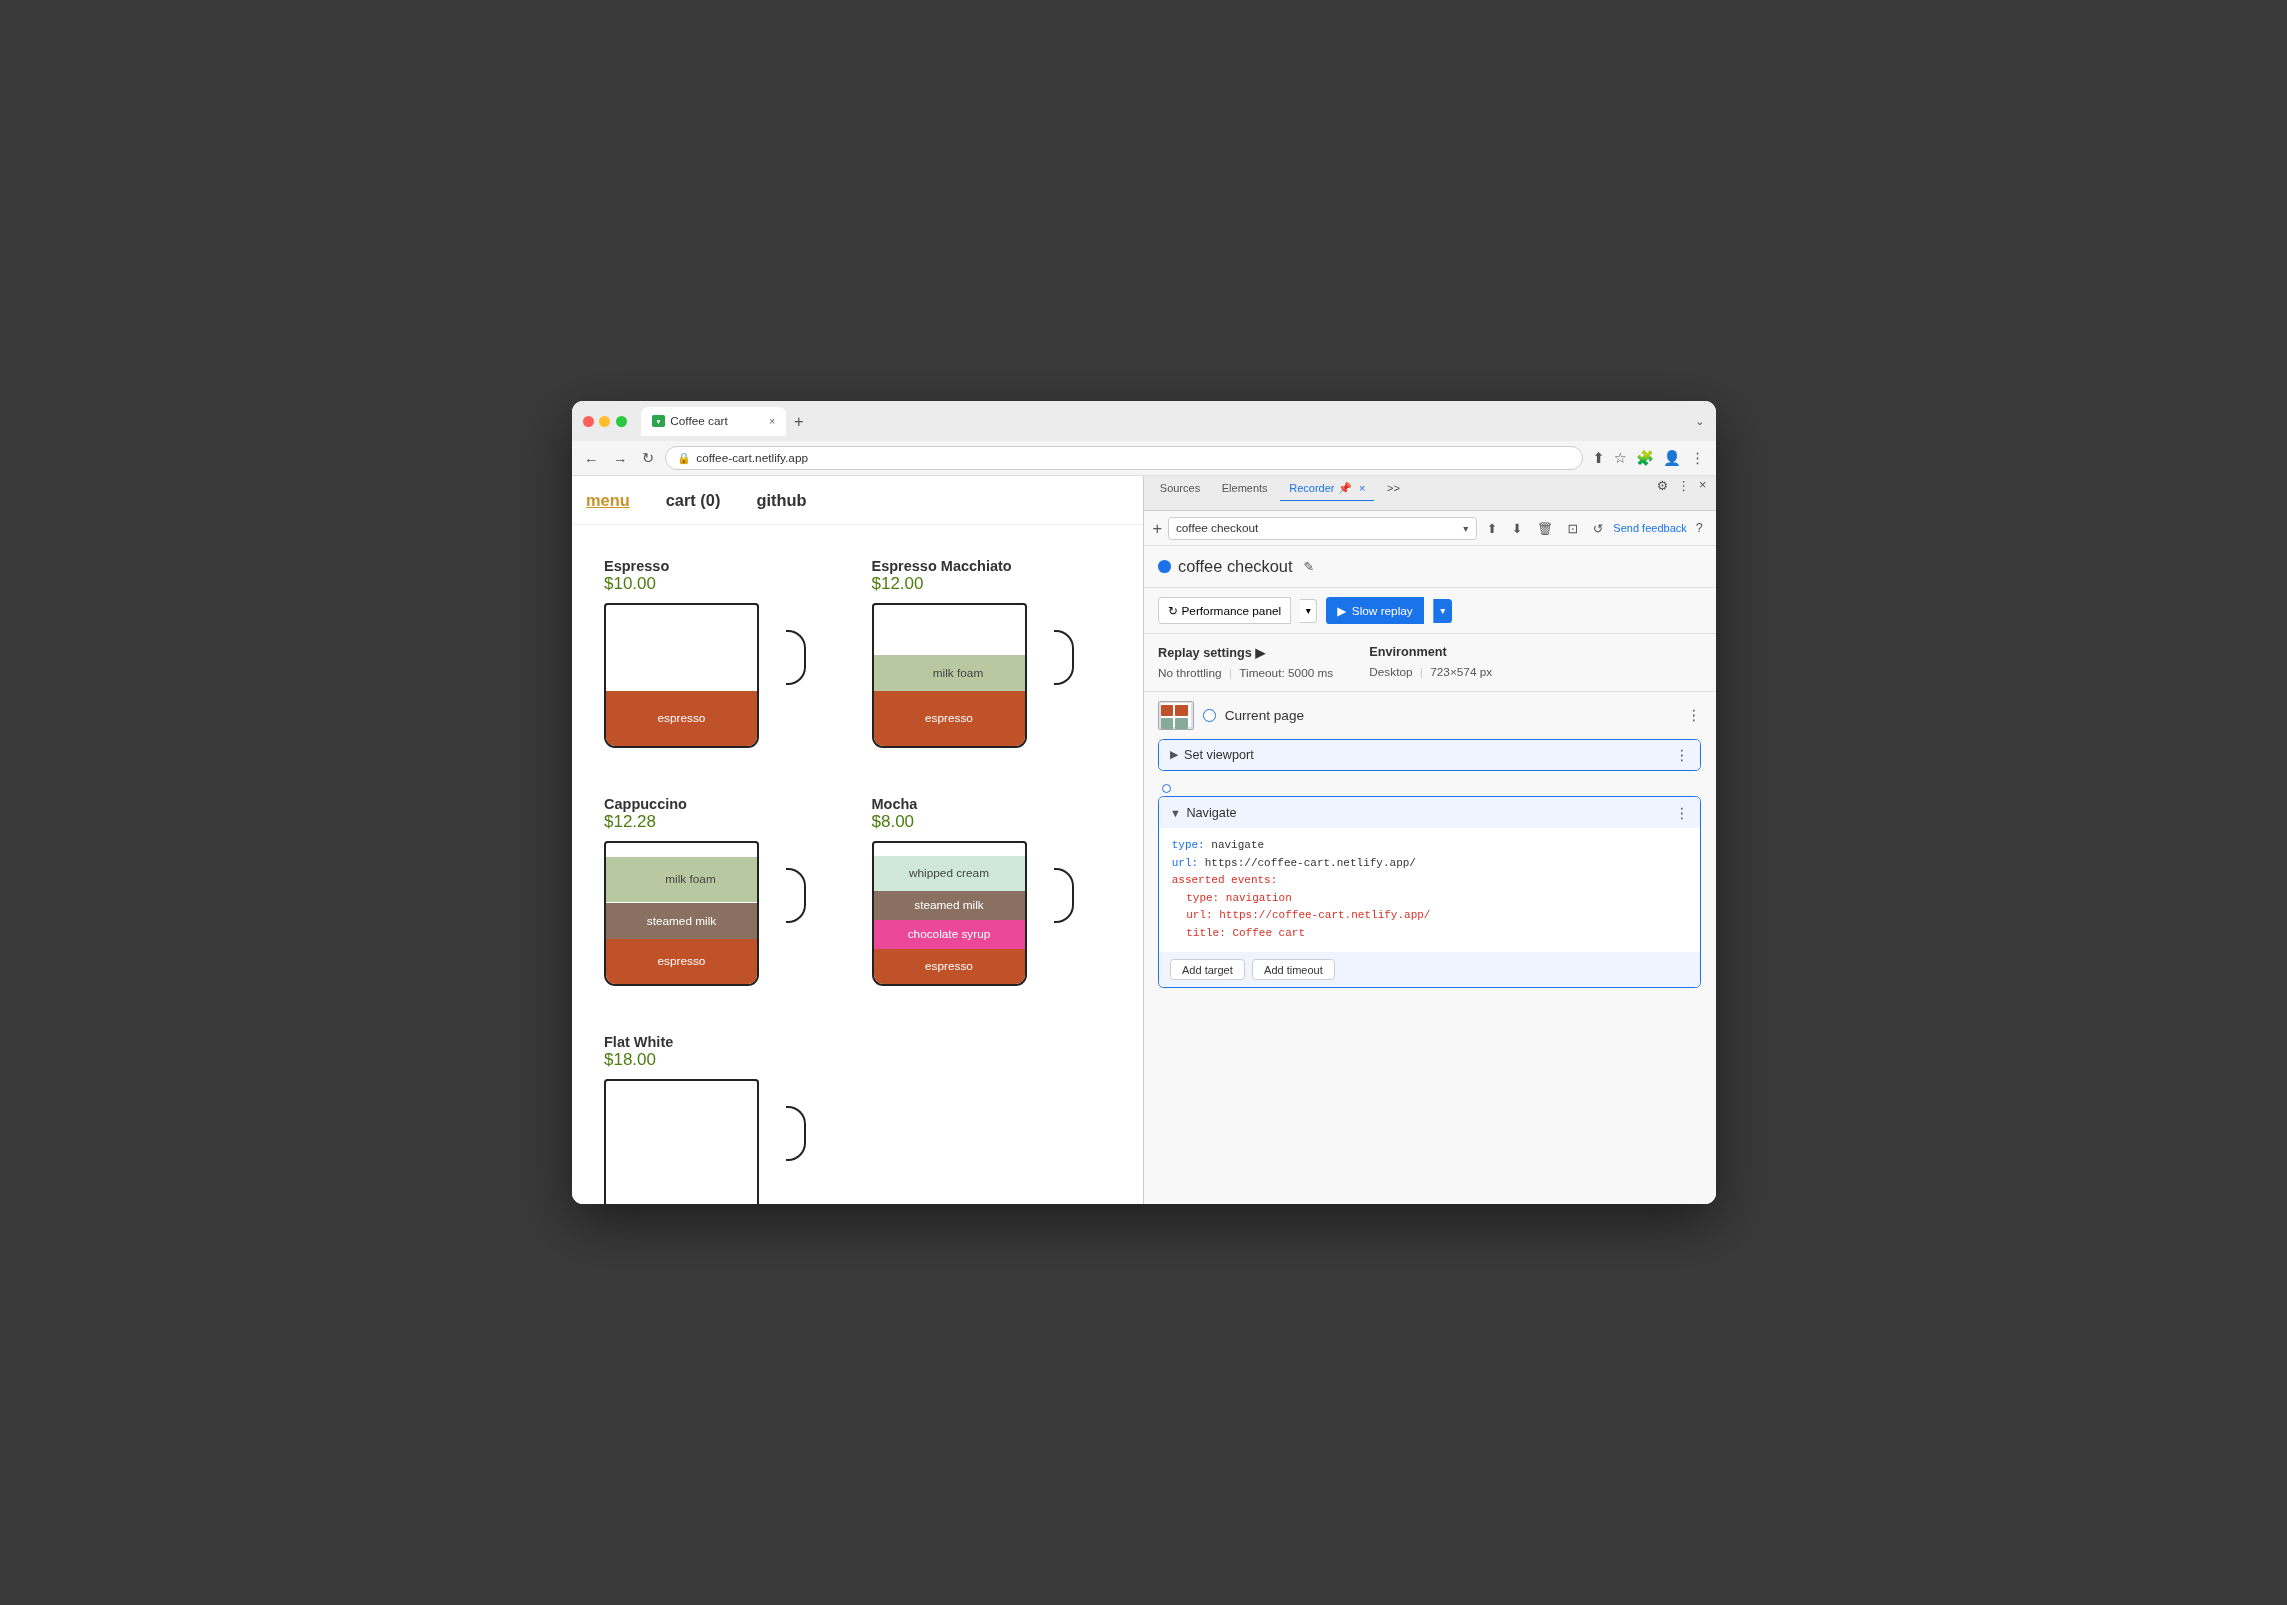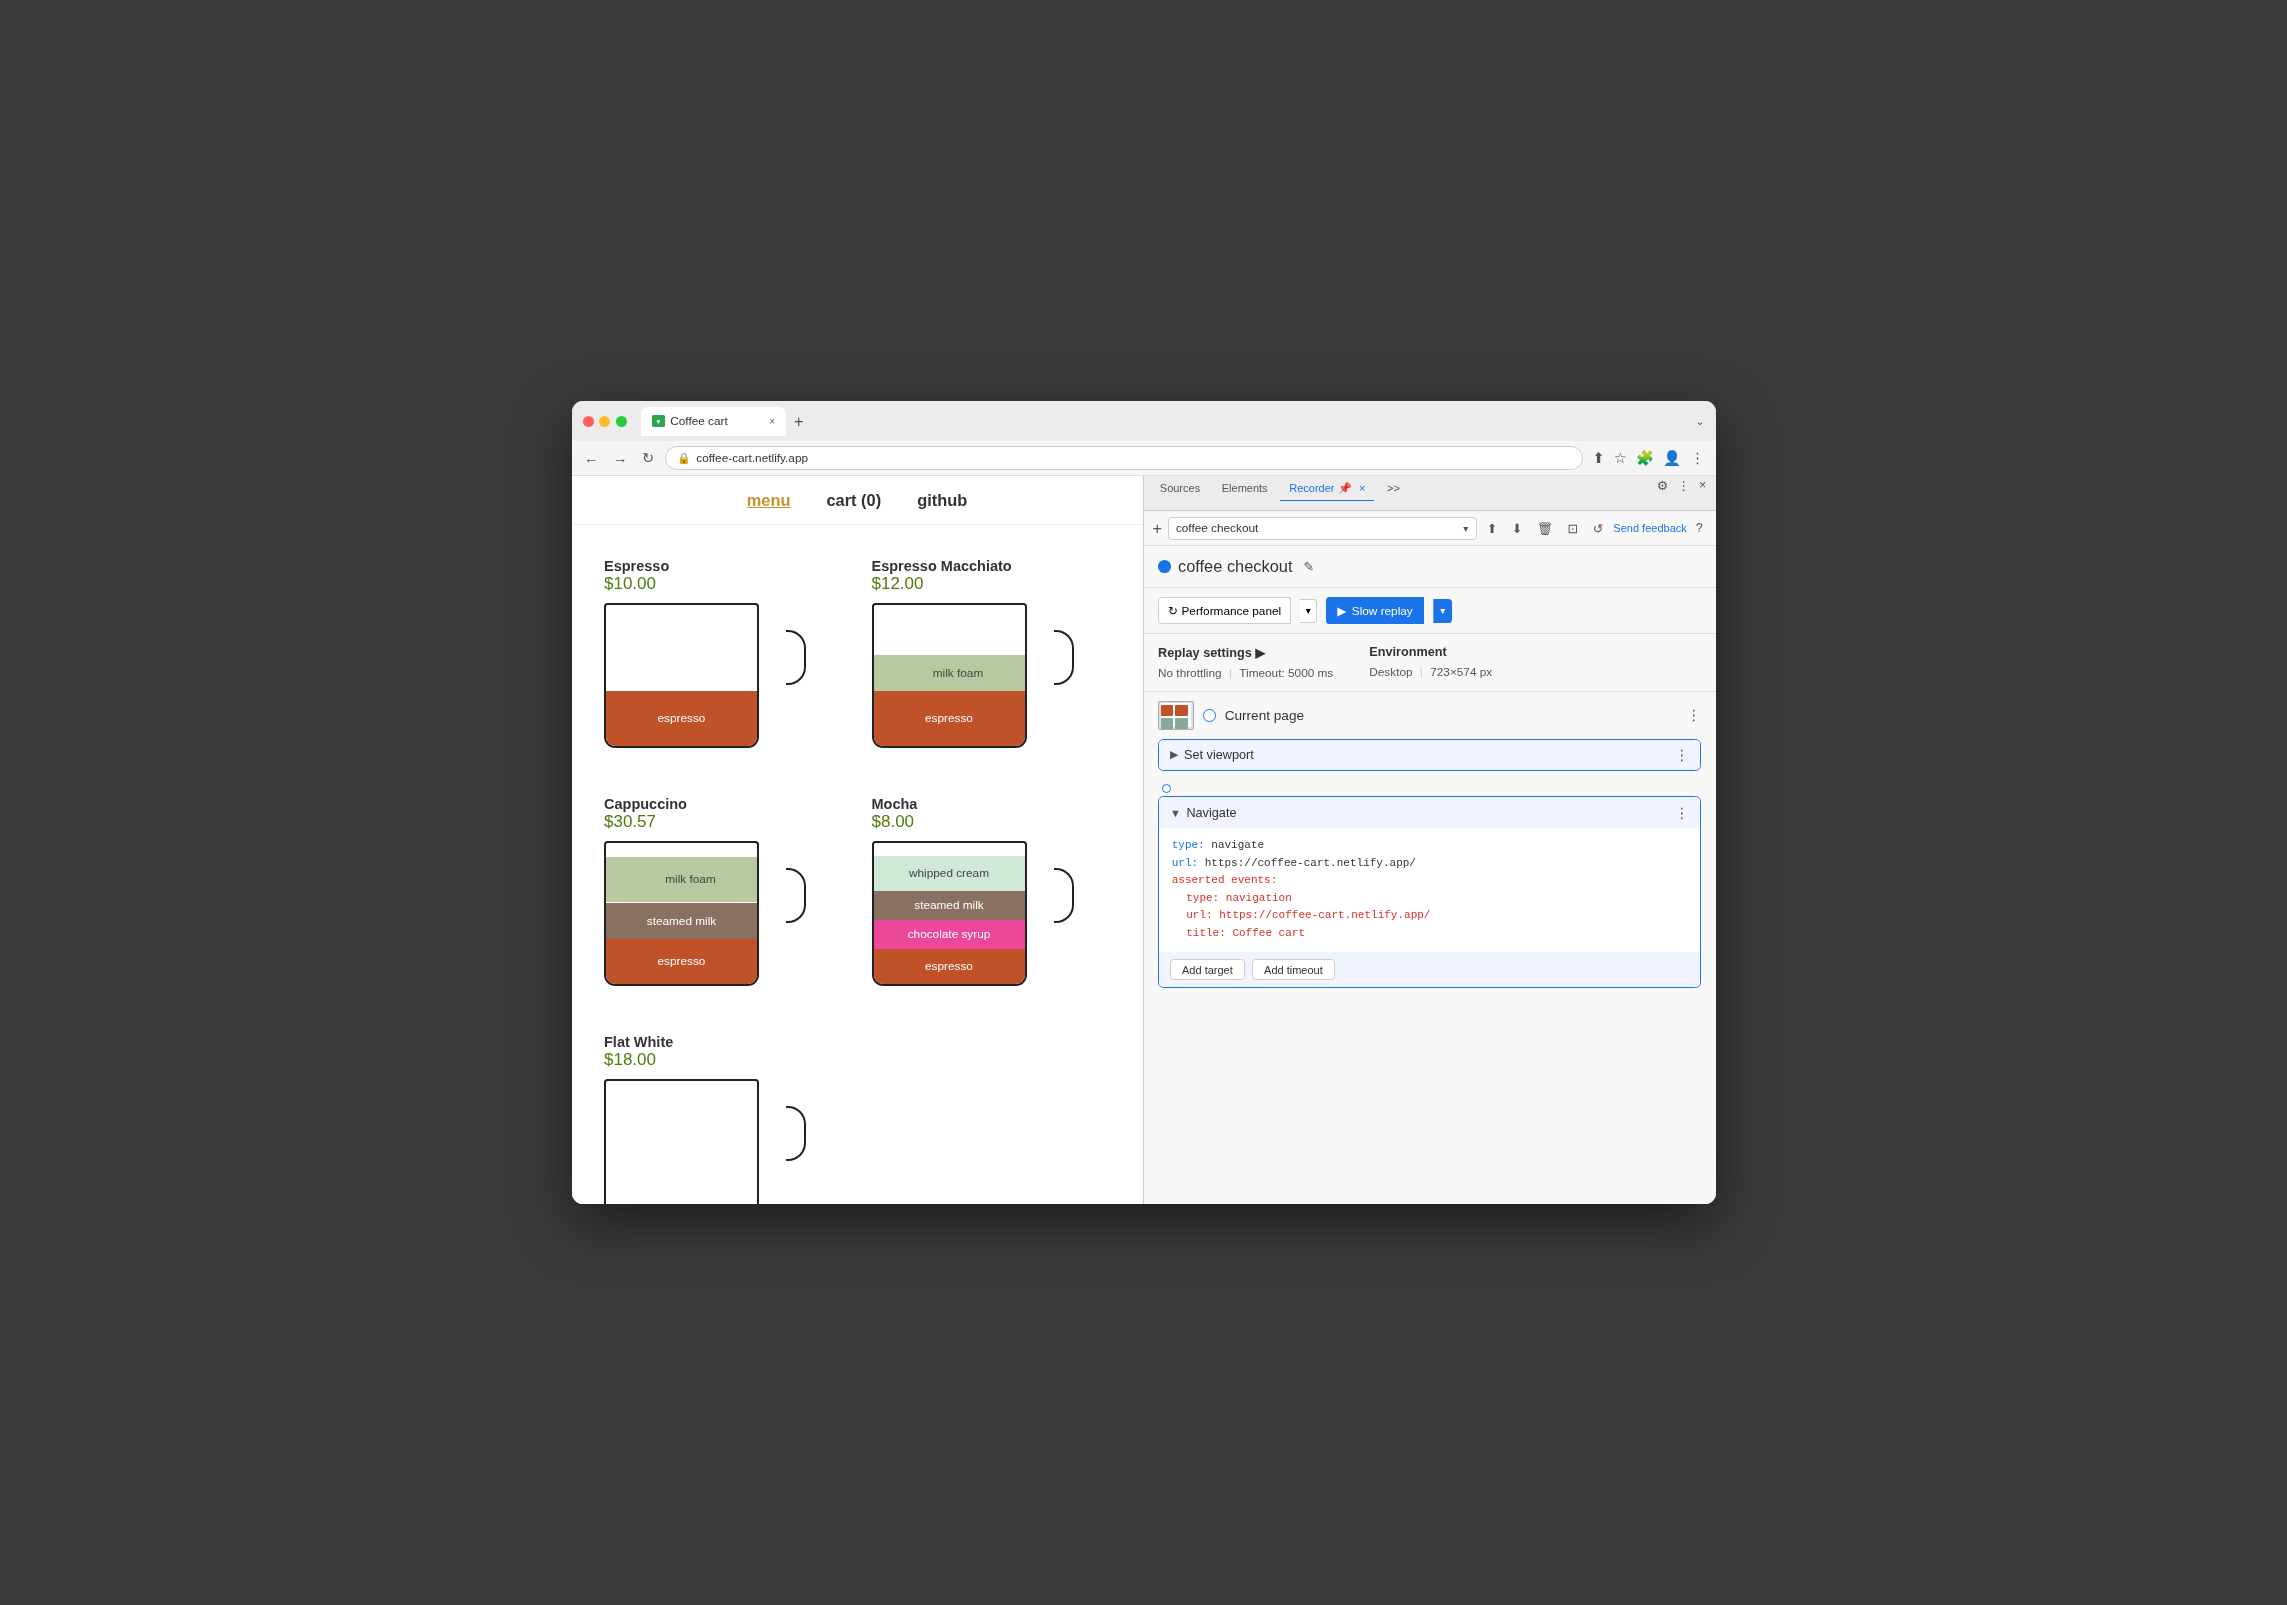--- a/index.html
+++ b/index.html
@@ -139,21 +139,20 @@
     .webpage {
       flex: 1;
       background: #fff;
       overflow-y: auto;
       display: flex;
       flex-direction: column;
     }
     .site-nav {
       display: flex;
       align-items: center;
-      justify-content: center;
       gap: 36px;
       padding: 14.5px;
       border-bottom: 1.8px solid #eee;
     }
     .nav-link {
       font-size: 16.4px;
       font-weight: 600;
       text-decoration: none;
       color: #333;
     }
@@ -548,21 +547,21 @@
             <div class="cup" style="position:relative;">
               <div class="layer milk-foam-layer" style="position:absolute;height:36px;bottom:55px;left:0;right:0;display:flex;align-items:center;justify-content:center;">milk foam</div>
               <div class="layer espresso-layer" style="position:absolute;height:55px;bottom:0;left:0;right:0;display:flex;align-items:center;justify-content:center;">espresso</div>
             </div>
             <div class="cup-handle"></div>
           </div>
         </div>
 
         <div class="menu-item">
           <div class="item-name">Cappuccino</div>
-          <div class="item-price">$30.57</div>
+          <div class="item-price">$12.28</div>
           <div class="cup-wrapper">
             <div class="cup" style="position:relative;">
               <div class="layer milk-foam-layer" style="position:absolute;height:45px;bottom:82px;left:0;right:0;display:flex;align-items:center;justify-content:center;">milk foam</div>
               <div class="layer steamed-milk-layer" style="position:absolute;height:36px;bottom:45px;left:0;right:0;display:flex;align-items:center;justify-content:center;color:#fff;">steamed milk</div>
               <div class="layer espresso-layer" style="position:absolute;height:45px;bottom:0;left:0;right:0;display:flex;align-items:center;justify-content:center;">espresso</div>
             </div>
             <div class="cup-handle"></div>
           </div>
         </div>
 

